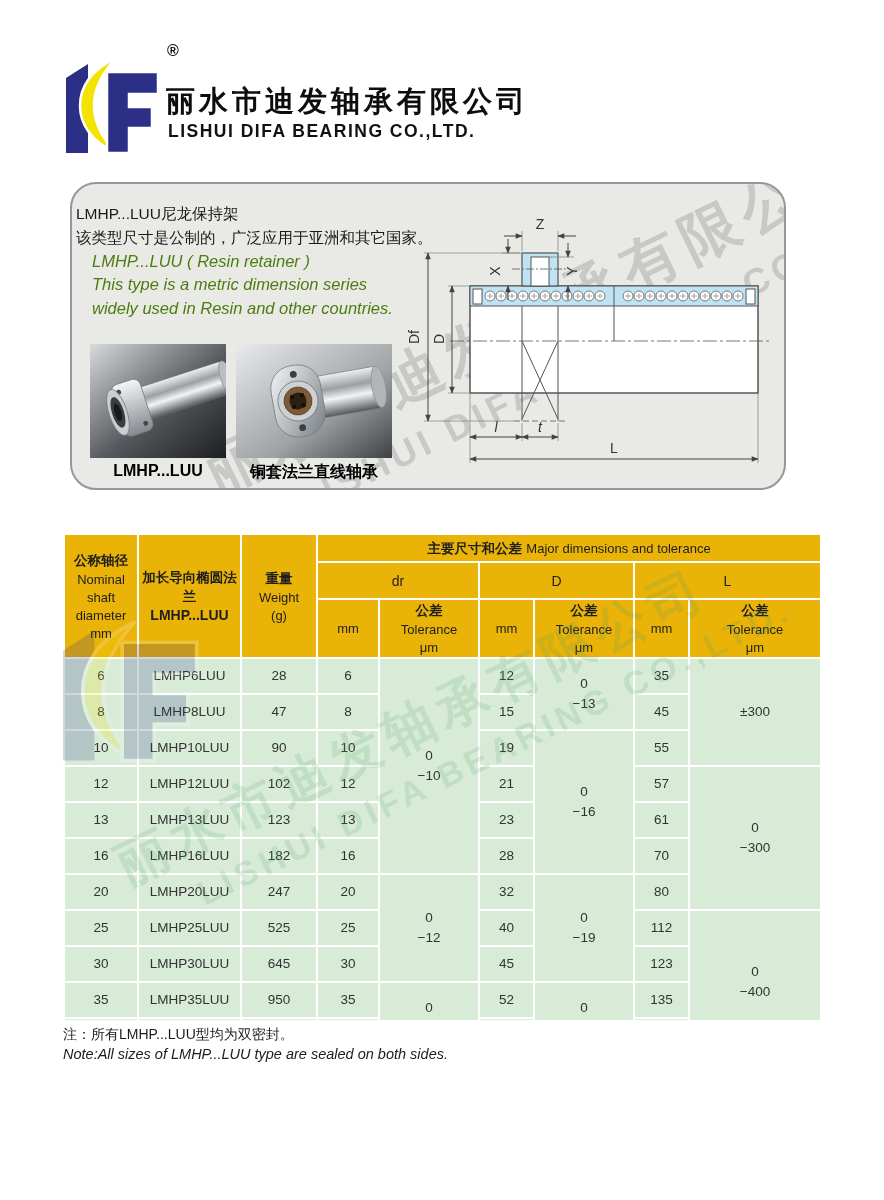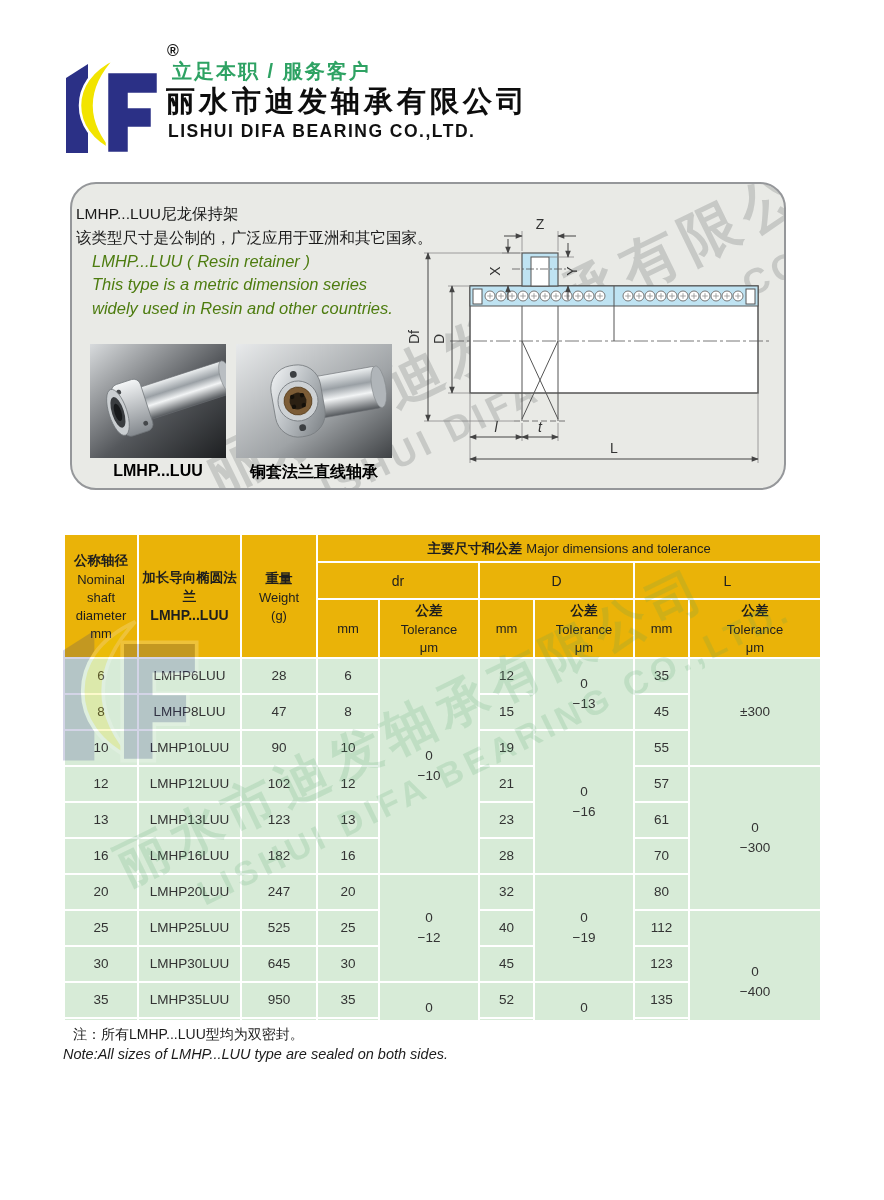--- a/index.html
+++ b/index.html
@@ -45,40 +45,39 @@
   .hr1 { height:28px; } .hr2 { height:37px; } .hr3 { height:37px; }
   .hcn { font-size:13.5px; font-weight:bold; }
   .hen { font-size:13px; font-weight:normal; }
   .hmodel { font-size:14px; font-weight:bold; }
   .hgroup { font-size:14px; }
   tbody td { background:#d7ebd7; border:2px solid #fff; height:36px; text-align:center;
              vertical-align:middle; font-size:13.5px; color:#333; line-height:1.45; }
 
   
   .notes { position:absolute; left:63px; top:1024px; color:#1c1c1c; line-height:1.45; }
-  .note-cn { font-size:14px;margin-left:10px; }
+  .note-cn { font-size:14px; }
   .note-en { font-size:14.5px;font-style:italic; }
 </style>
 </head>
 <body>
 
 <div class="page">
 
   <svg class="logo" width="102" height="104" viewBox="0 0 102 104">
     <defs>
       <g id="dflogo">
         <path d="M6,26 L28,12 L28,101 L6,101 Z" fill="#2b3086"></path>
         <path d="M56,6 C30,18 20,36 20,53.5 C20,71 30,89 56,101 C40,84 34,69 34,53.5 C34,38 40,23 56,6 Z" fill="#f2e400" stroke="#fff" stroke-width="2.5"></path>
         <path d="M47,20 L98,20 L98,42 L69,42 L69,55 L92,55 L92,76 L69,76 L69,101 L47,101 Z" fill="#2b3086" stroke="#fff" stroke-width="2.5"></path>
       </g>
     </defs>
     <use href="#dflogo"></use>
   </svg>
   <div class="reg">®</div>
-  <div class="slogan">立足本职 / 服务客户</div>
   <div class="company-cn">丽水市迪发轴承有限公司</div>
   <div class="company-en">LISHUI DIFA BEARING CO.,LTD.</div>
 
   <section class="info-box">
     <div class="wm wm-grey">
       <div class="l1">丽水市迪发轴承有限公司</div>
       <div class="l2">LISHUI DIFA BEARING CO.,LTD.</div>
     </div>
 
     <div class="desc-cn">

